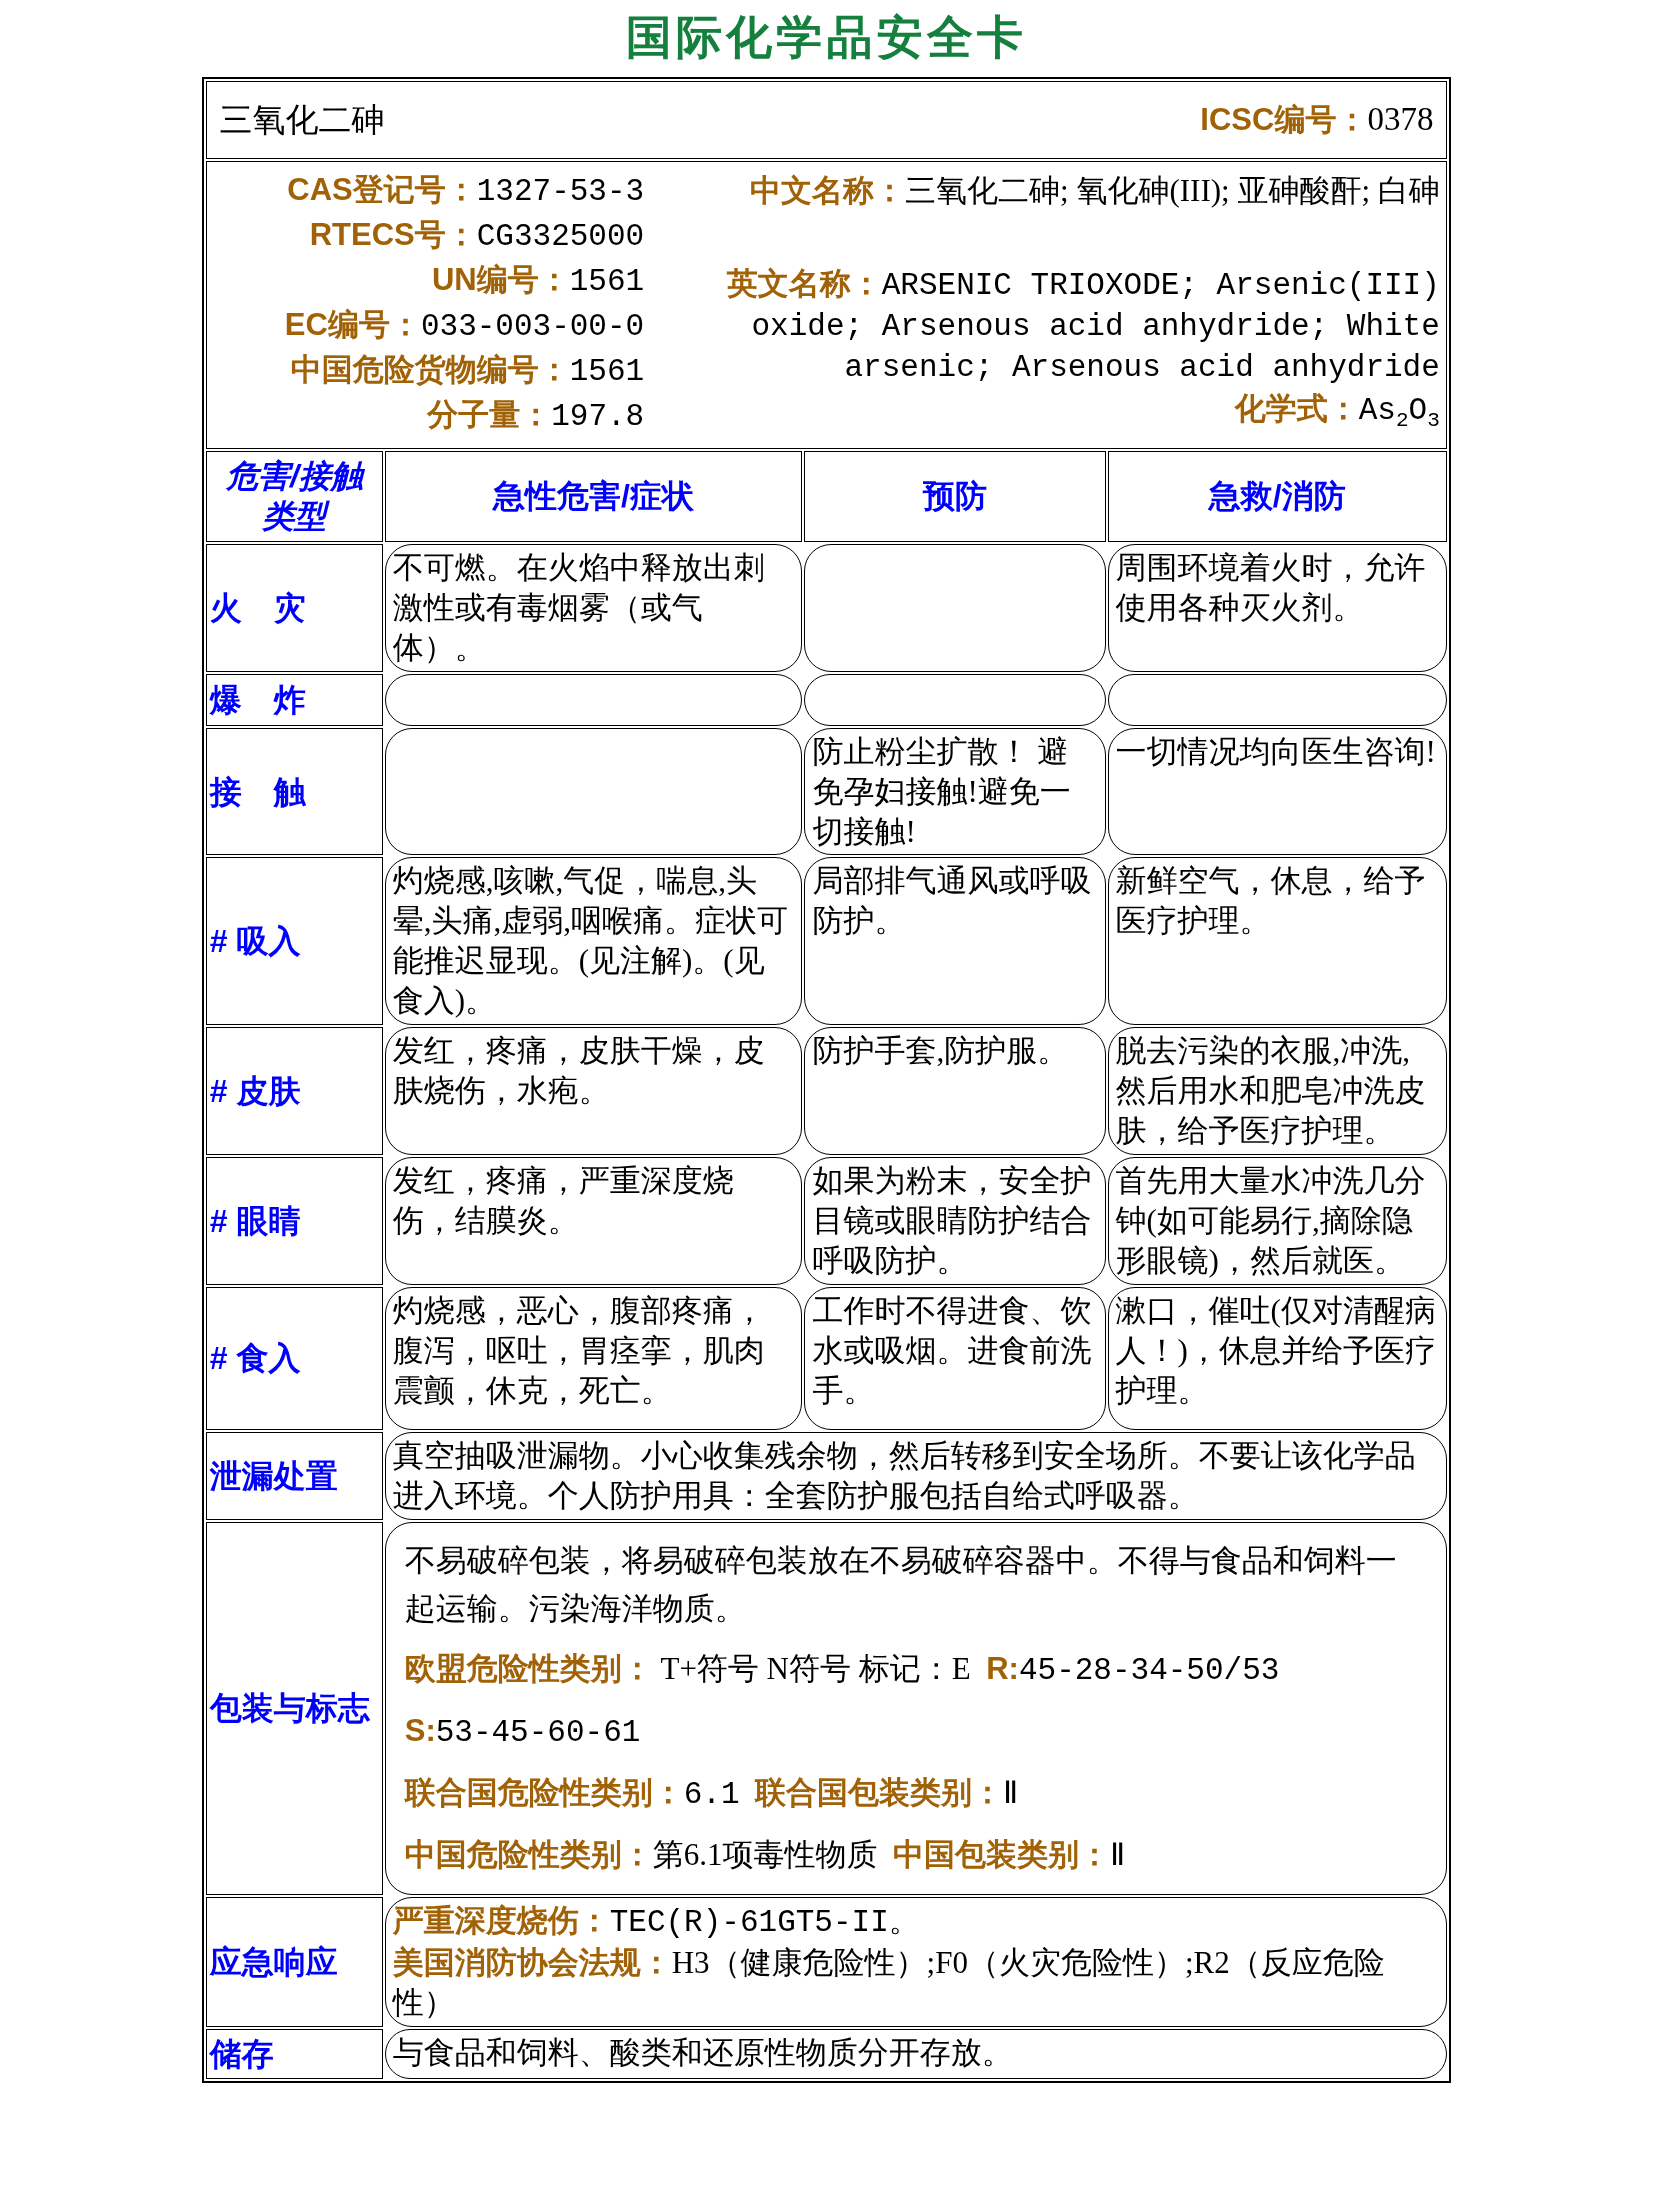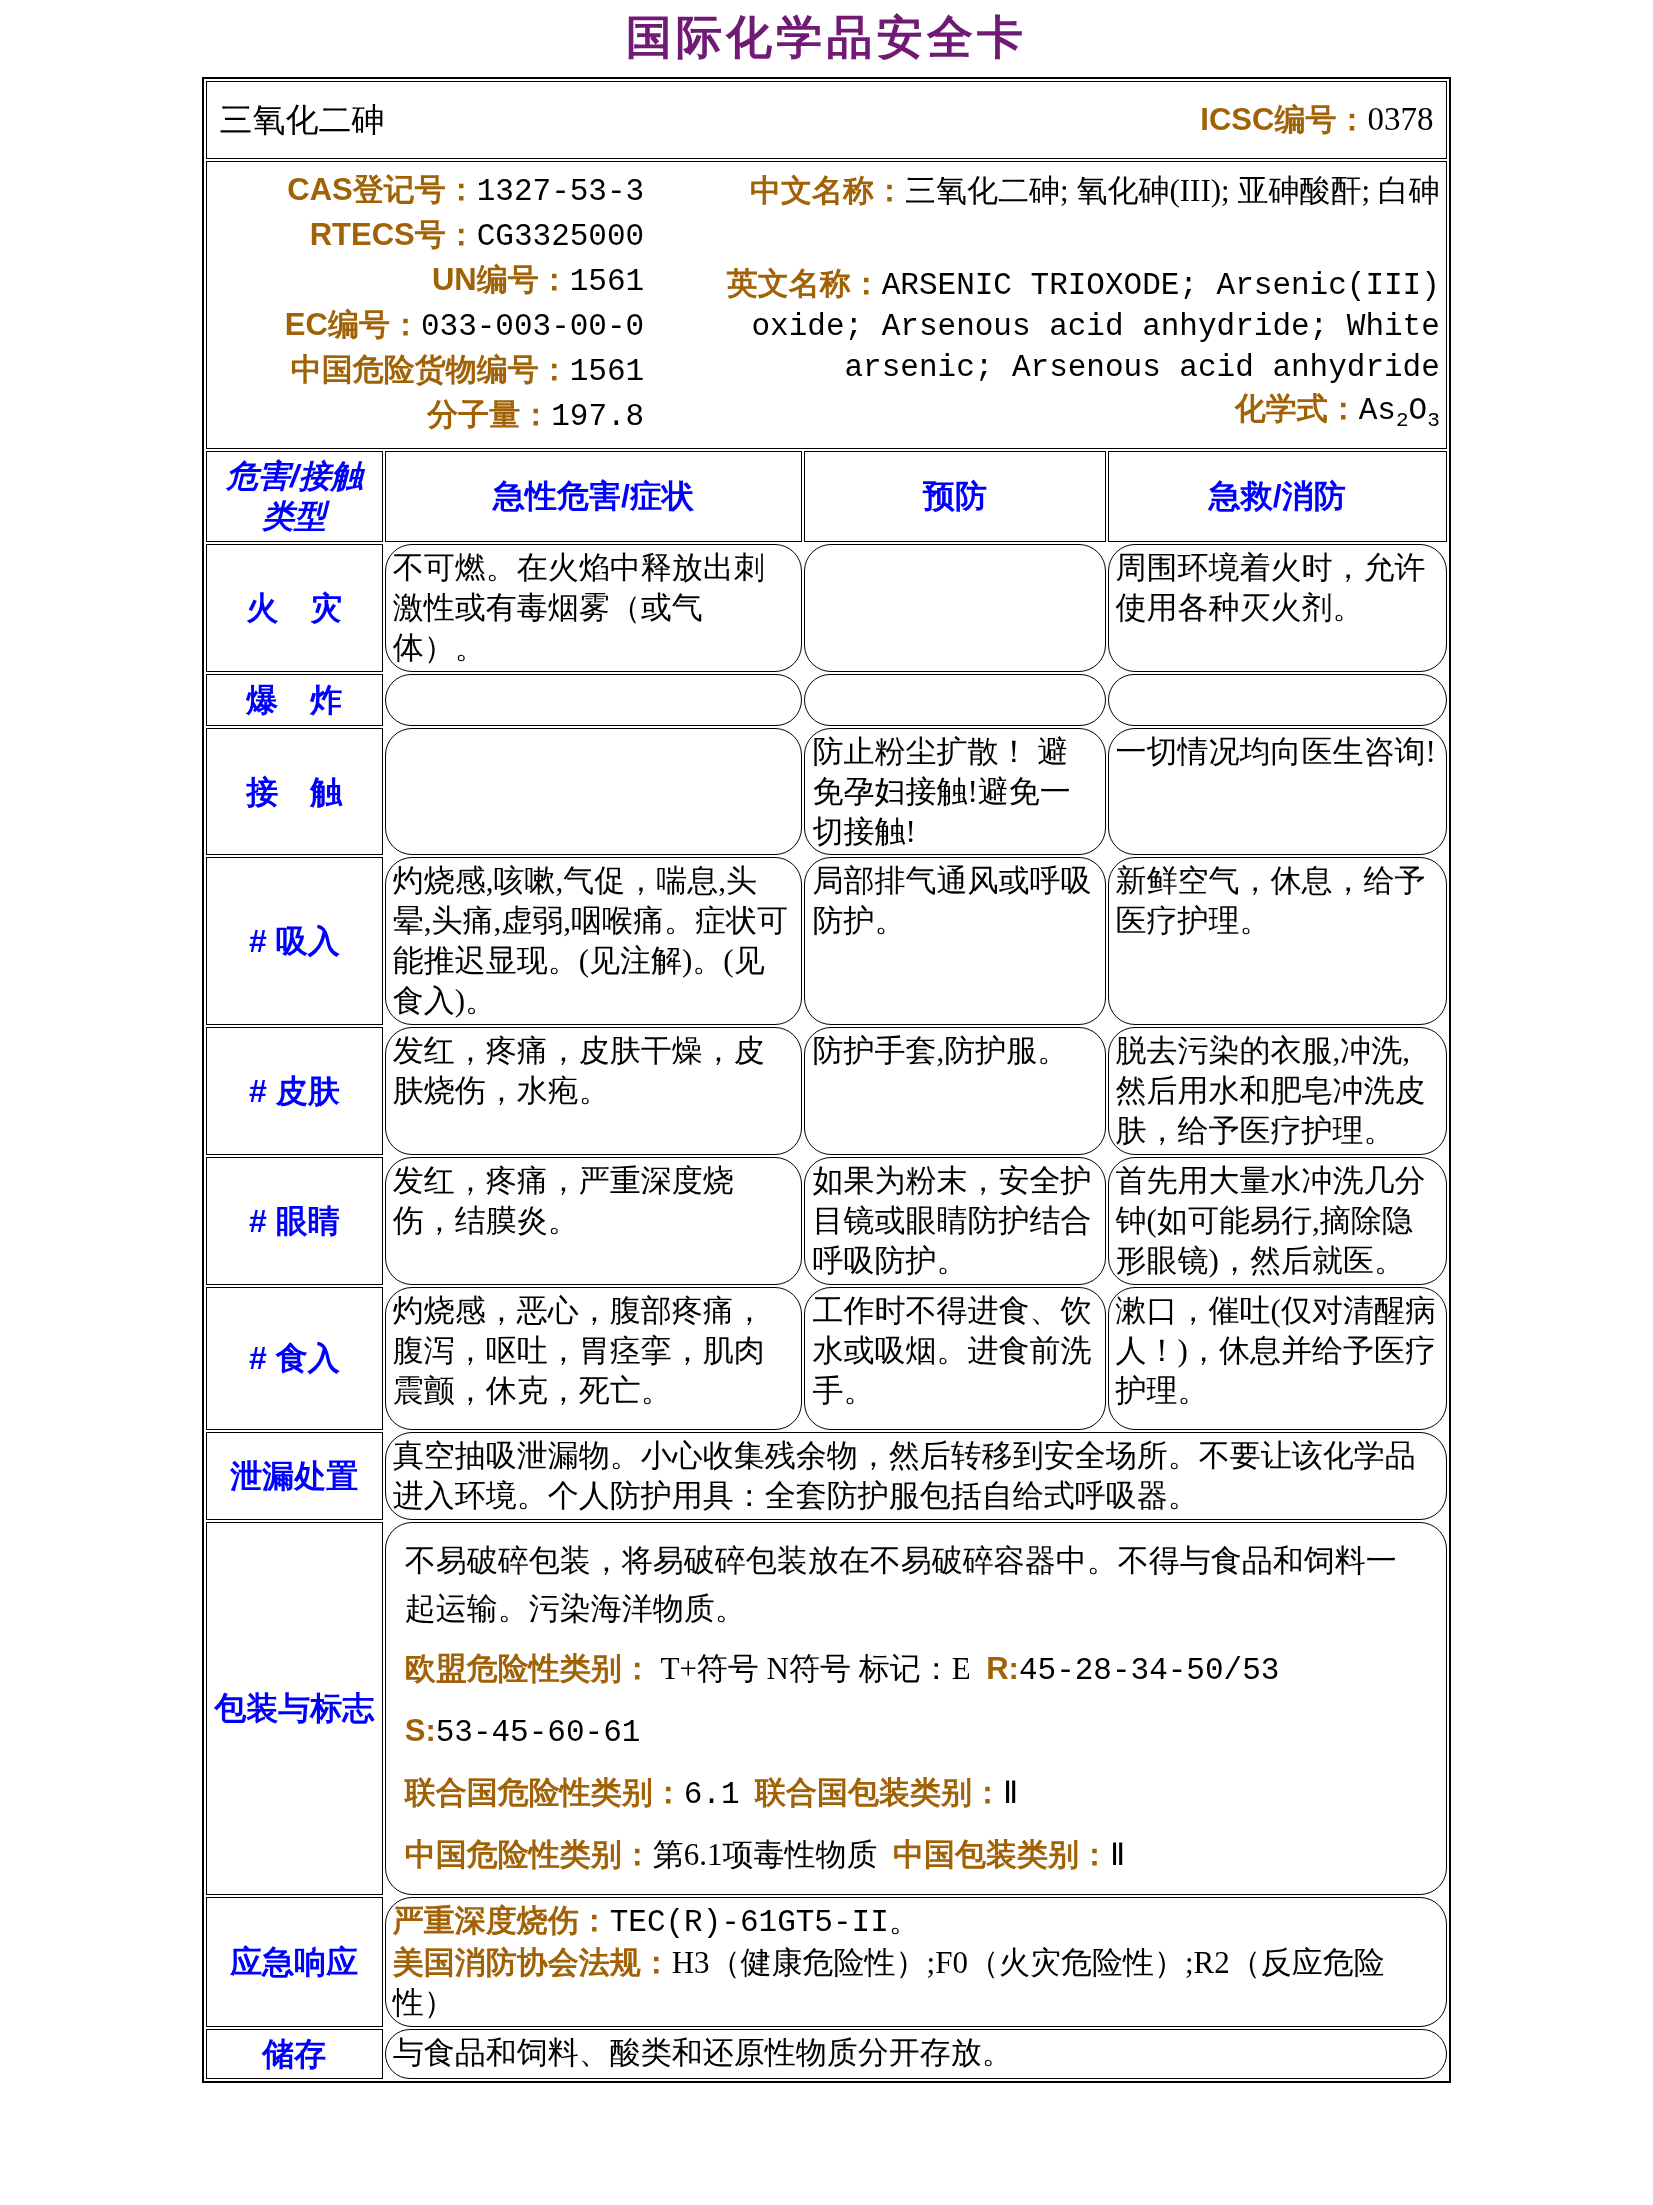--- a/index.html
+++ b/index.html
@@ -5,21 +5,21 @@
   * { box-sizing: border-box; }
   html, body {
     margin: 0; padding: 0;
     width: 1653px; height: 2205px;
     background: #ffffff;
     font-family: "Liberation Serif", serif;
     color: #000000;
   }
   .page-title {
     text-align: center;
-    color: #701a75;
+    color: #15803d;
     font-size: 46px;
     font-weight: bold;
     font-family: "DejaVu Serif", serif;
     letter-spacing: 4.2px;
     margin: 5.6px 0 8.4px 0;
     line-height: 63px;
   }
   table.icsc {
     width: 1249px;
     margin: 0 auto;
@@ -41,21 +41,21 @@
     color: #a16207;
     font-family: "Liberation Sans", sans-serif;
     font-weight: bold;
     font-size: 31px;
   }
   .lblcell {
     color: #0000fe;
     font-family: "Liberation Sans", sans-serif;
     font-weight: bold;
     font-size: 32px;
-    text-align: center;
+    text-align: left;
     vertical-align: middle;
     padding: 2.8px 2.8px;
   }
   .mono { font-family: "Liberation Mono", monospace; }
   .serifv { font-family: "Liberation Serif", serif; }
 
   
   .title-row td { vertical-align: middle; height: 78px; margin-top: 23px; }
   .title-flex { display: flex; justify-content: space-between; align-items: center; padding: 0 5.6px; }
   .substance { font-size: 33px; }

